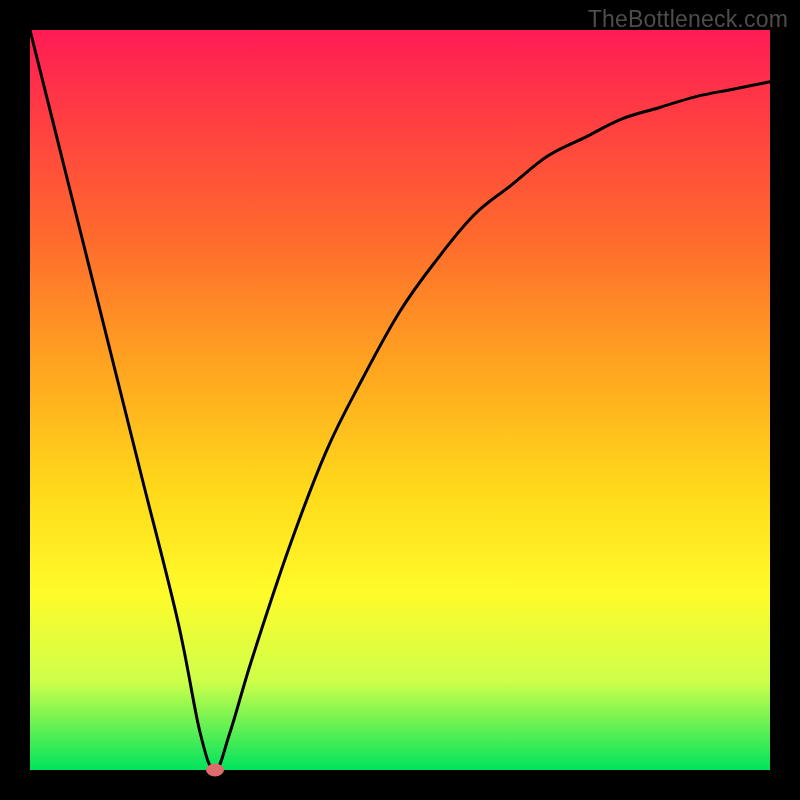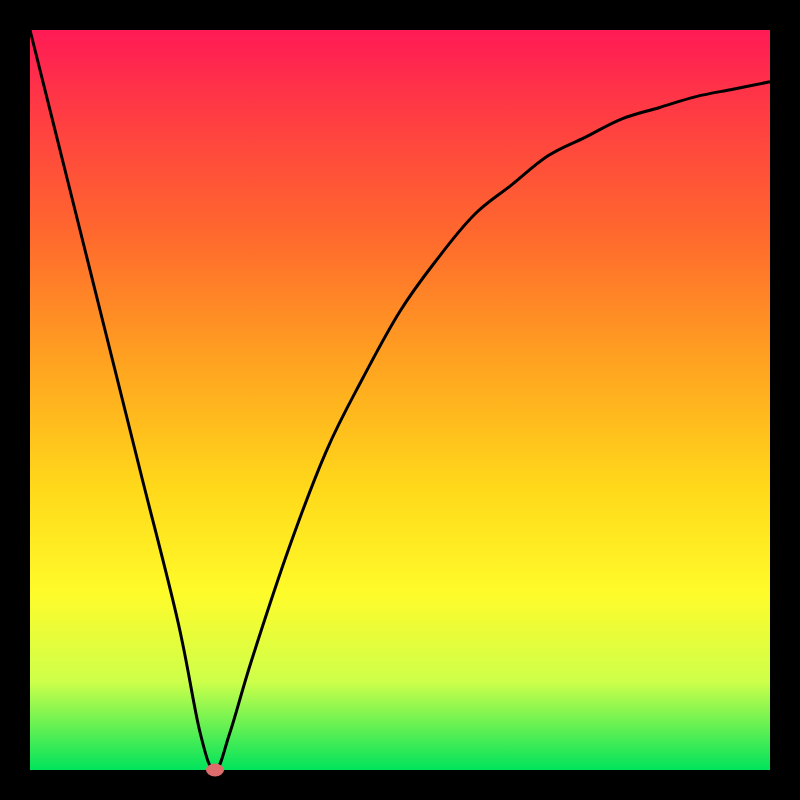--- a/index.html
+++ b/index.html
@@ -57,19 +57,20 @@
     height: 13px;
     border-radius: 50%;
     background: #dd6d6d;
     transform: translate(-50%, -50%);
   }
 </style>
 </head>
 <body>
 
 <div class="chart-wrap">
+  <div class="watermark">TheBottleneck.com</div>
   <div class="plot-area">
     <svg class="curve-svg" viewBox="0 0 740 740" preserveAspectRatio="none">
       <path id="curve-path" fill="none" stroke-width="3" stroke="#000000" d="M 0 0 C 6.66 26.64, 23.68 94.72, 37 148 C 50.32 201.28, 60.68 242.72, 74 296 C 87.32 349.28, 97.68 390.72, 111 444 C 124.32 497.28, 137.344 545.38, 148 592 C 158.656 638.62, 163.54000000000002 676.36, 170.20000000000002 703 C 176.86 729.64, 179.672 740, 185 740 C 190.328 740, 193.14000000000001 722.98, 199.8 703 C 206.46 683.02, 211.344 662.3, 222 629 C 232.656 595.7, 245.68 555.296, 259 518 C 272.32 480.704, 282.68 452.43600000000004, 296 421.8 C 309.32 391.164, 319.68 373.10799999999995, 333 347.79999999999995 C 346.32 322.49199999999996, 356.68 302.51199999999994, 370 281.2 C 383.32 259.88800000000003, 393.68000000000006 246.71600000000004, 407.00000000000006 229.40000000000003 C 420.32000000000005 212.08400000000003, 430.68 198.32000000000002, 444 185 C 457.32 171.67999999999998, 467.68 166.05599999999995, 481 155.39999999999998 C 494.32 144.744, 504.68 134.45800000000006, 518 125.80000000000007 C 531.32 117.14200000000008, 541.68 113.9600000000001, 555 107.30000000000007 C 568.32 100.64000000000004, 578.68 94.12799999999999, 592 88.79999999999995 C 605.32 83.47199999999992, 615.68 81.69599999999991, 629 77.69999999999993 C 642.32 73.70399999999995, 652.68 69.93000000000002, 666 66.60000000000002 C 679.32 63.270000000000024, 689.68 61.86399999999995, 703 59.19999999999993 C 716.32 56.535999999999916, 733.34 53.13199999999995, 740 51.799999999999955"></path>
     </svg>
     <div id="min-marker" class="marker" style="left: 185px; top: 740px; background: rgb(221, 109, 109);"></div>
   </div>
 </div>
 
 </body></html>

